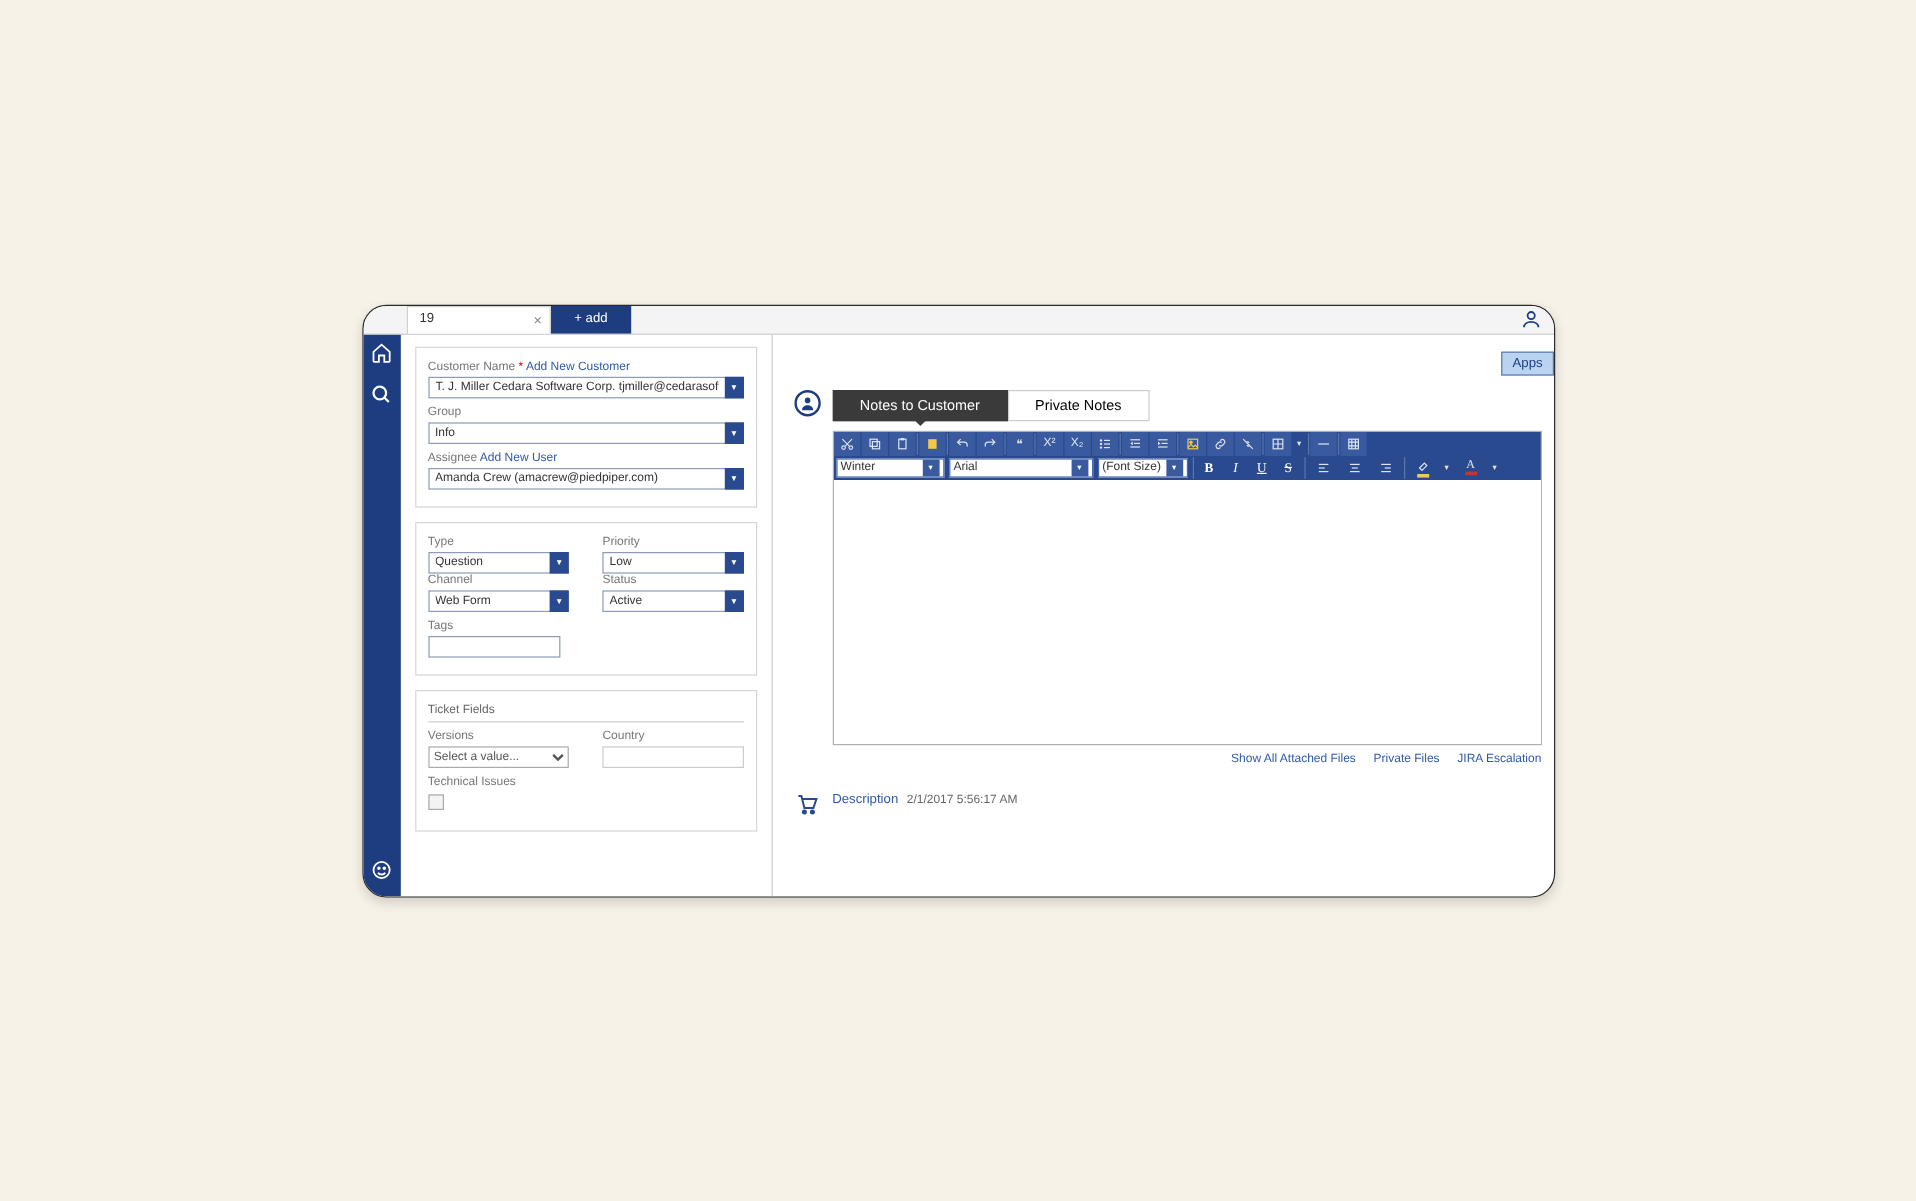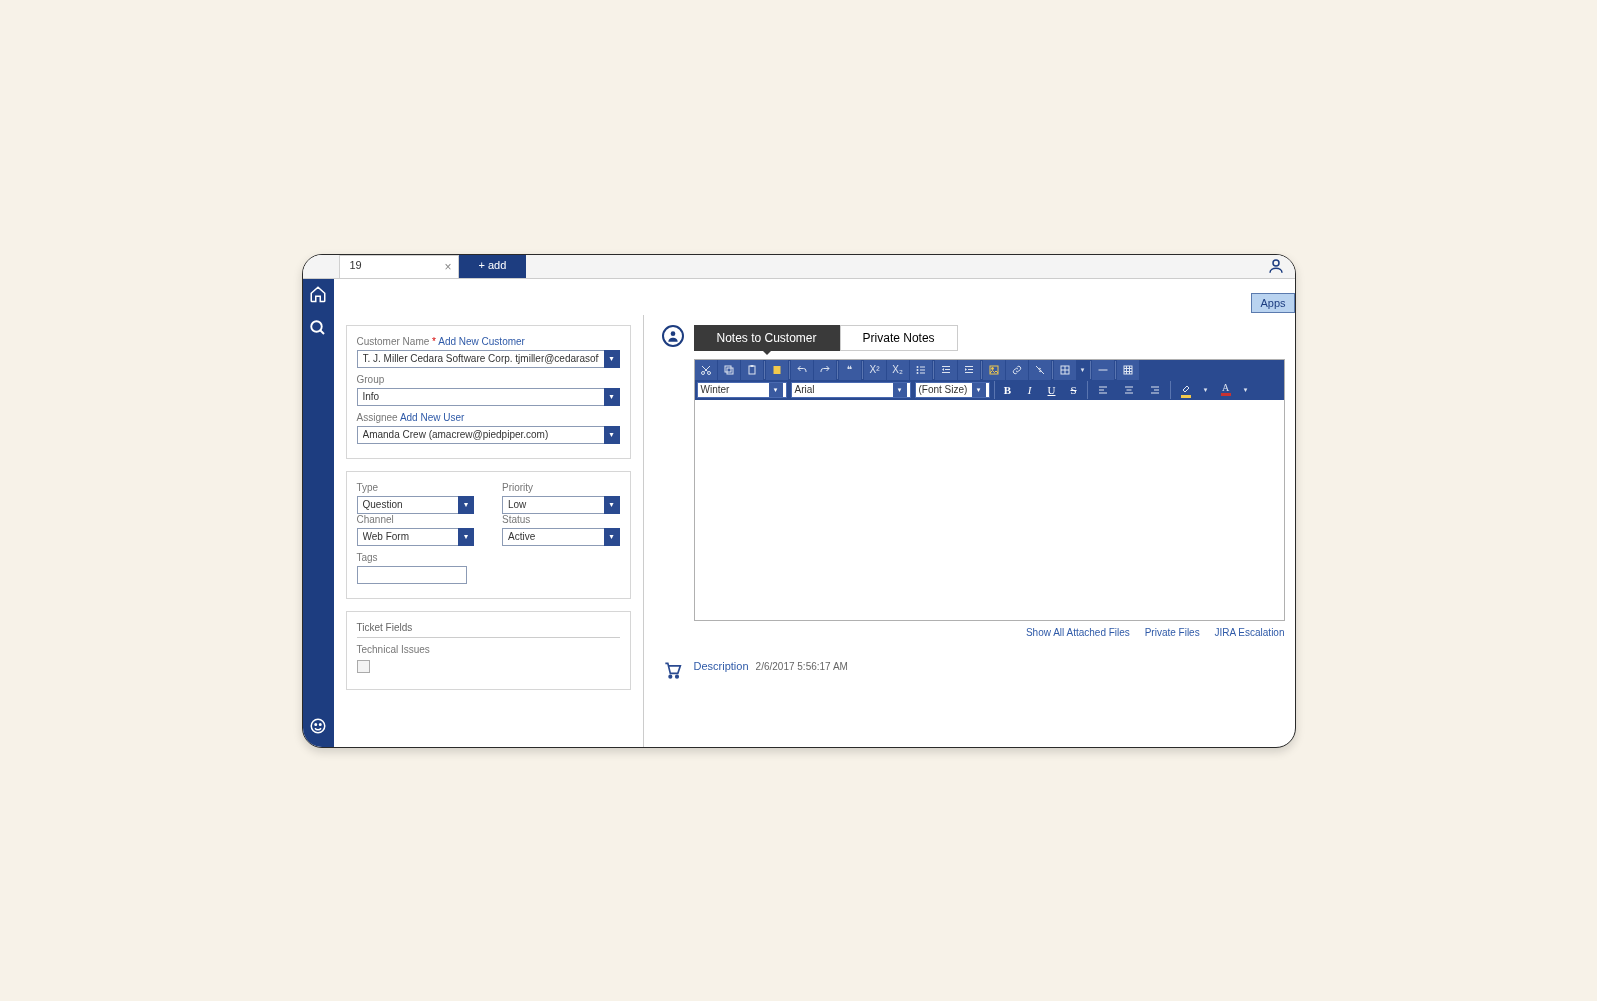--- a/index.html
+++ b/index.html
@@ -85,21 +85,20 @@
 .side-nav .nav-icon svg { width: 18px; height: 18px; }
 .side-nav .nav-bottom {
   position: absolute;
   bottom: 10px;
 }
 .left-panel {
   width: 310px;
   border-right: 1px solid #ccc;
   padding: 10px 12px;
   overflow-y: auto;
-  margin-top: 36px;
 }
 .panel-box {
   border: 1px solid #d6d6d6;
   padding: 10px 10px 14px 10px;
   margin-bottom: 12px;
   background: #fff;
 }
 .label {
   font-size: 10px;
   color: #777;
@@ -447,20 +446,32 @@
               <div class="dropdown-btn">▾</div>
             </div>
           </div>
         </div>
         <div class="label">Tags</div>
         <input class="text-input" style="width: 110px;">
       </div>
 
       <div class="panel-box">
         <div class="section-header">Ticket Fields</div>
+        <div class="two-col">
+          <div>
+            <div class="label">Versions</div>
+            <select class="select-native">
+              <option>Select a value...</option>
+            </select>
+          </div>
+          <div>
+            <div class="label">Country</div>
+            <input class="text-input" style="border-color: rgb(204, 204, 204);">
+          </div>
+        </div>
         <div class="label">Technical Issues</div>
         <div class="checkbox"></div>
       </div>
     </div>
 
     <div class="right-panel">
       <button class="apps-btn">Apps</button>
 
       <div class="notes-section">
         <div class="avatar-col">
@@ -661,19 +672,19 @@
         <div class="cart-icon-col">
           <svg viewBox="0 0 24 24" fill="none" stroke="#2a4a90" stroke-width="2">
               <path d="M4 4h3l3 12h9l3-9H8"></path>
               <circle cx="10" cy="20" r="1.5" fill="#2a4a90"></circle>
               <circle cx="18" cy="20" r="1.5" fill="#2a4a90"></circle>
             </svg>
         </div>
         <div class="desc-body">
           <div class="desc-header">
             <span class="desc-title">Description</span>
-            <span class="desc-date">2/6/2017 5:56:17 AM</span>
+            <span class="desc-date">2/1/2017 5:56:17 AM</span>
           </div>
         </div>
       </div>
     </div>
   </div>
 </div>
 
 </body></html>

